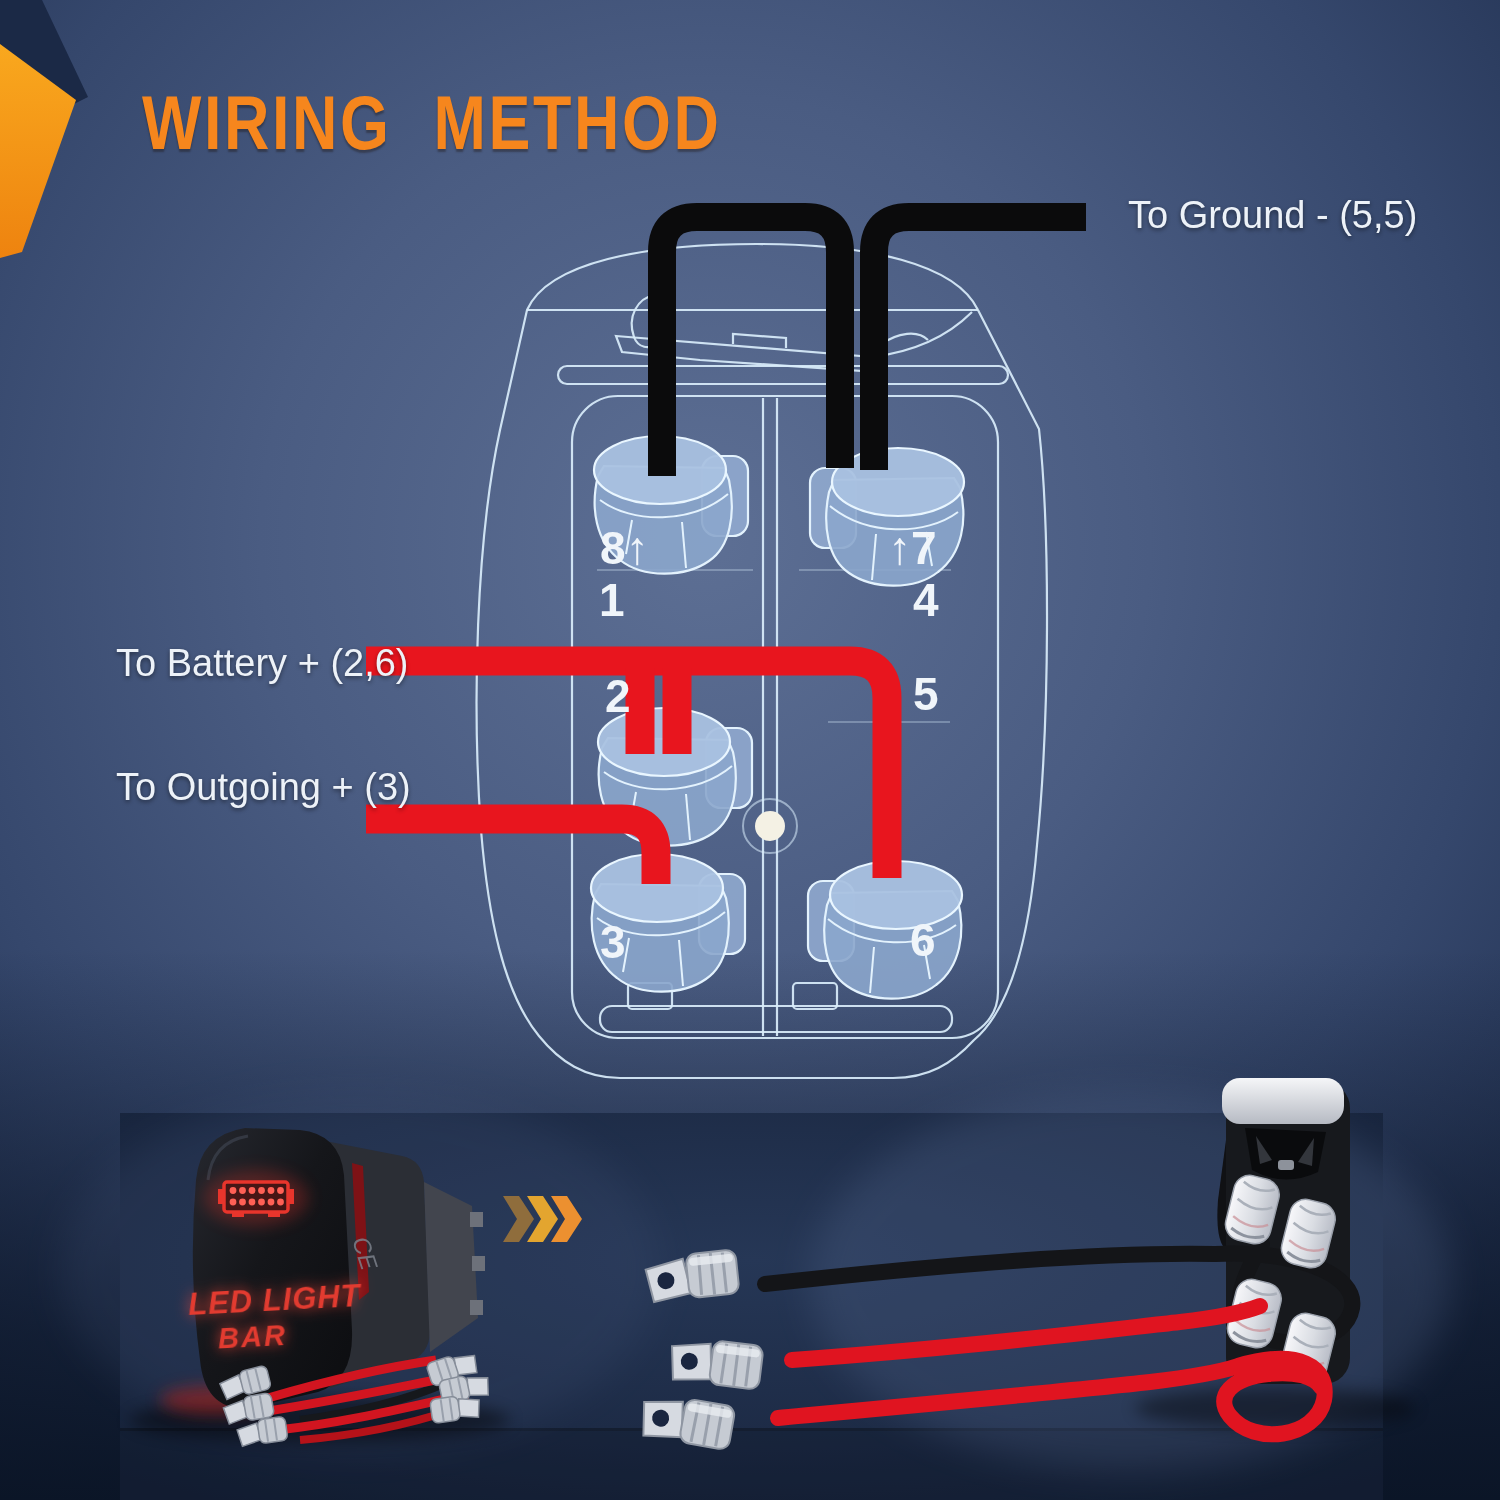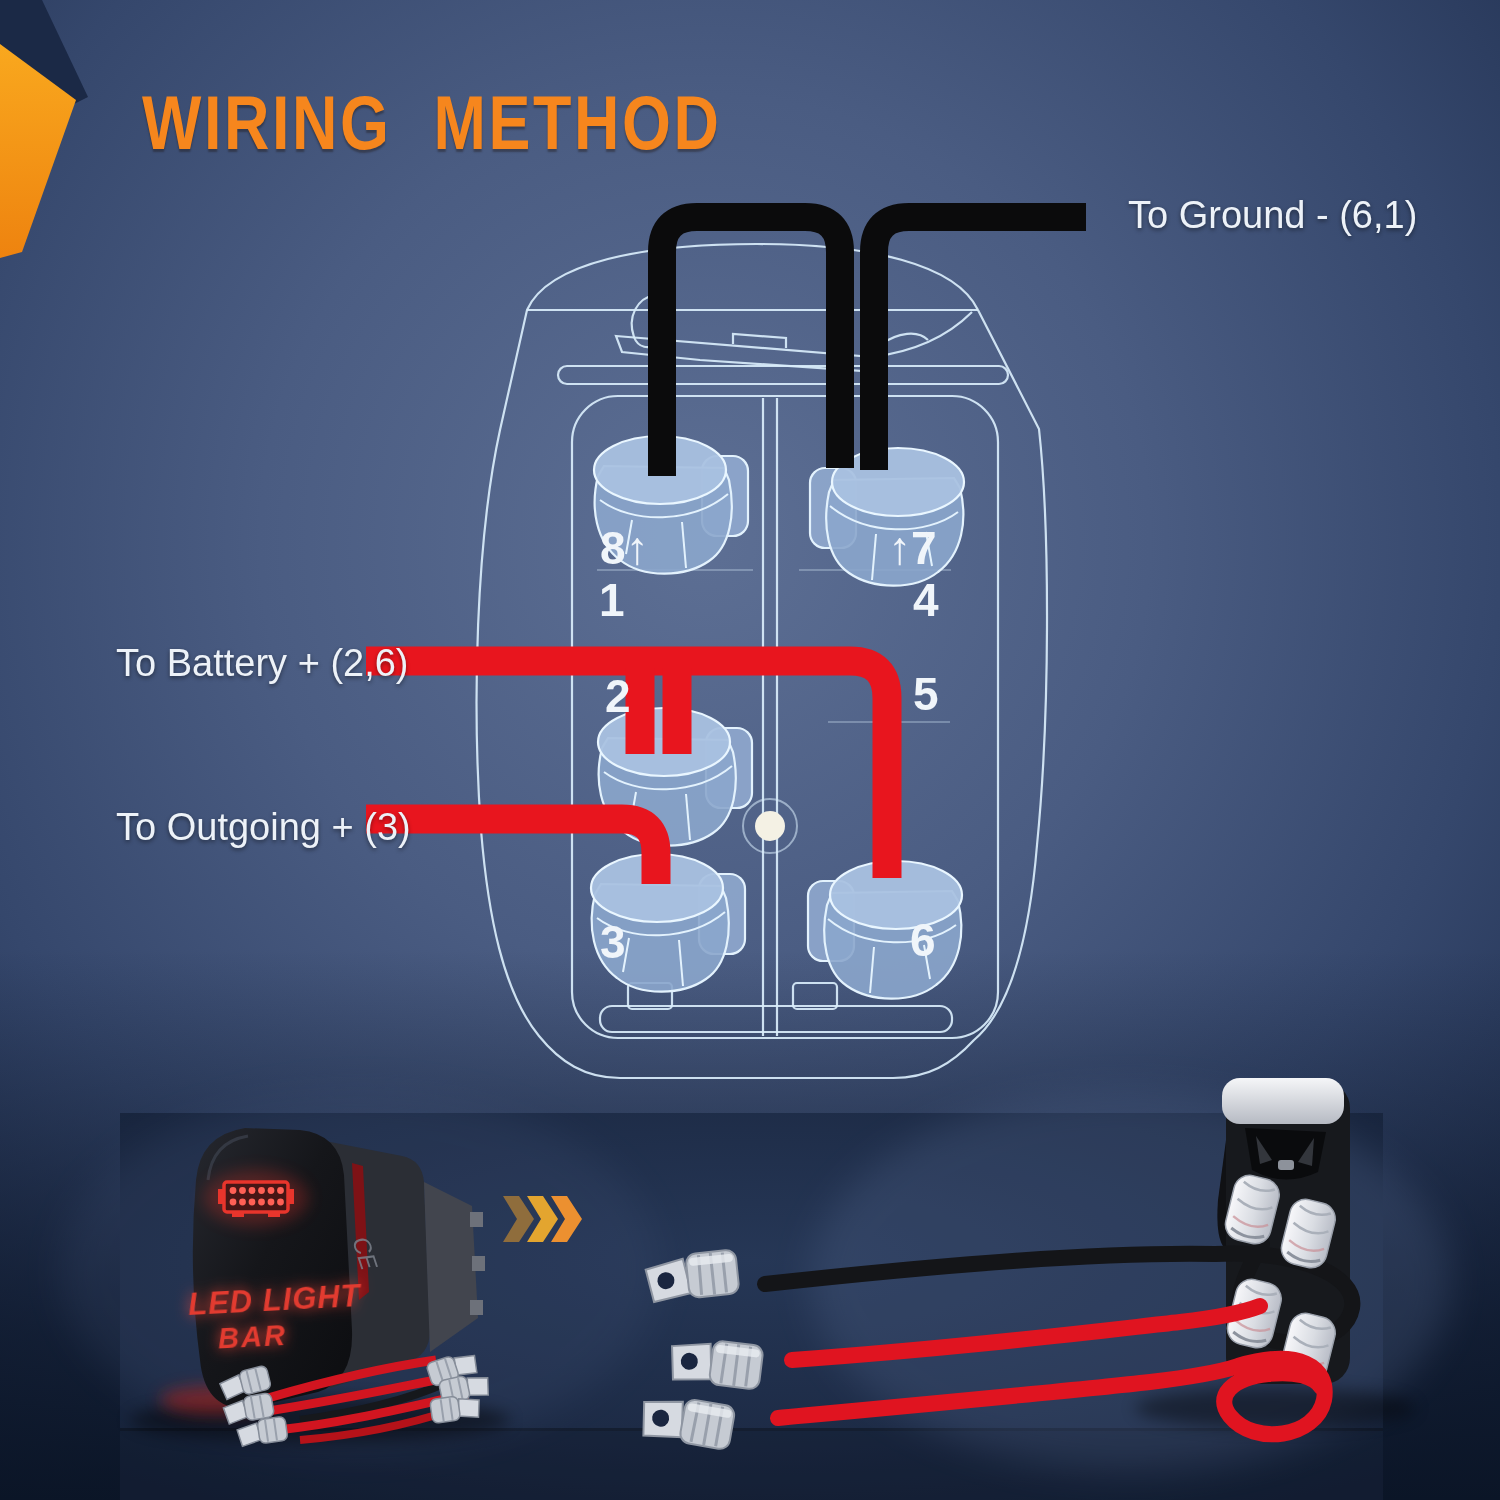--- a/index.html
+++ b/index.html
@@ -15,21 +15,21 @@
     color:#f6861d;white-space:nowrap;
     transform:scale(0.85,1.02);transform-origin:0 0;
     text-shadow:0 3px 2px rgba(25,15,5,0.35);
   }
   .wire-label{
     position:absolute;color:#edf2f8;font-size:38px;font-weight:400;
     white-space:nowrap;text-shadow:0 2px 4px rgba(0,0,0,0.45);
   }
   .wire-label.ground{left:1128px;top:194px;}
   .wire-label.battery{left:116px;top:642px;text-align:center;}
-  .wire-label.outgoing{left:116px;top:806px;}
+  .wire-label.outgoing{left:116px;top:766px;}
   .term-num{fill:#f0f5fa;font-size:46px;font-weight:bold;}
   .wf{stroke:#d9edfb;stroke-width:2.2;fill:none;stroke-opacity:0.92;}
   .wf-faint{stroke:#d9edfb;stroke-width:2;fill:none;stroke-opacity:0.3;}
 </style>
 </head>
 <body>
 
 <div class="stage">
 
 <svg class="full" viewBox="0 0 1500 1500">
@@ -280,17 +280,17 @@
       <path d="M 778,1418 C 950,1402 1080,1390 1150,1382 C 1192,1377 1220,1372 1238,1366 C 1298,1348 1330,1366 1324,1400 C 1316,1438 1254,1446 1230,1416 C 1214,1396 1232,1378 1268,1374 C 1295,1371 1314,1376 1322,1388" fill="none" stroke="#e01420" stroke-width="16" stroke-linecap="round"></path>
 
       <use href="#spadeL" transform="translate(642,1254) rotate(-6)"></use>
       <use href="#spadeL" transform="translate(672,1330) rotate(7)"></use>
       <use href="#spadeL" transform="translate(645,1386) rotate(10)"></use>
     </g>
   </g>
 </svg>
 
 <div class="page-title">WIRING METHOD</div>
-<div class="wire-label ground">To Ground - (6,1)</div>
+<div class="wire-label ground">To Ground - (5,5)</div>
 <div class="wire-label battery">To Battery + (2,6)</div>
 <div class="wire-label outgoing">To Outgoing + (3)</div>
 
 </div>
 
 </body></html>

